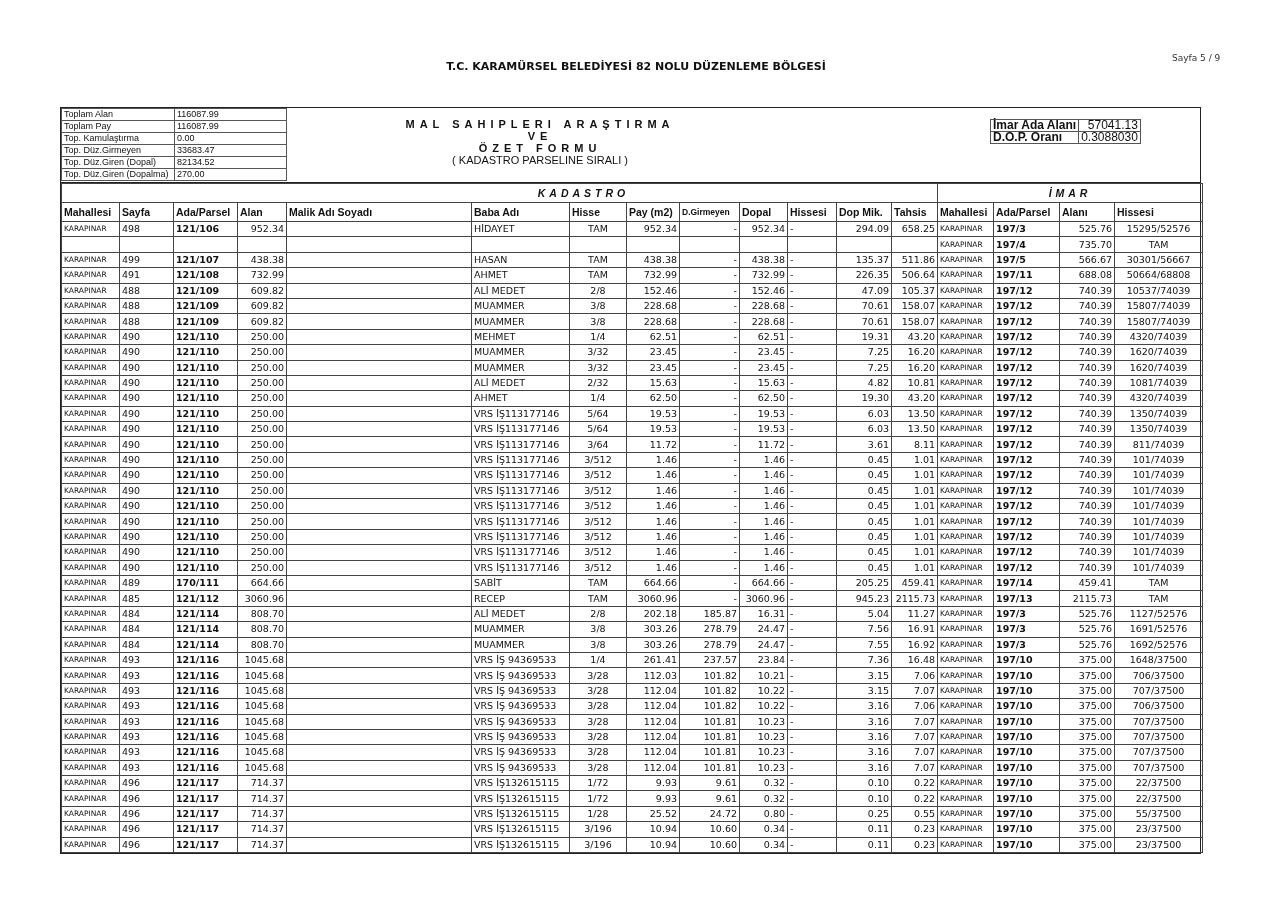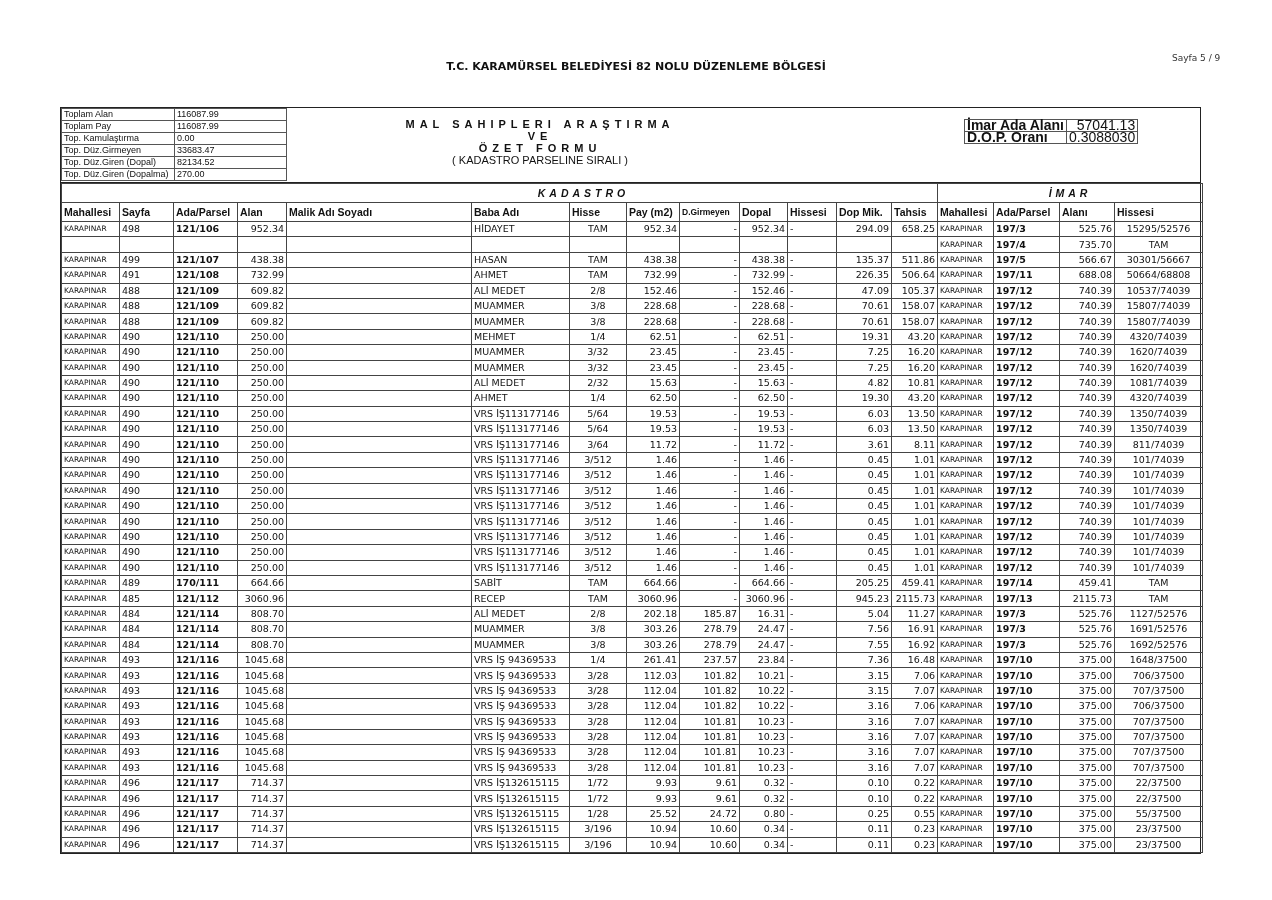--- a/index.html
+++ b/index.html
@@ -7,21 +7,21 @@
   .page-num { position: absolute; left: 1172px; top: 53px; font-size: 9px; color: #333; font-family: "DejaVu Sans", sans-serif; }
   .main-title { position: absolute; left: 0; width: 1272px; top: 60px; text-align: center; font-size: 11px; font-weight: bold; font-family: "DejaVu Sans", sans-serif; }
   .frame { position: absolute; left: 60px; top: 75px; width: 1141px; border: 1.5px solid #222; box-sizing: border-box; margin-top: 32px; }
   .top { position: relative; height: 74px; border-bottom: 1.5px solid #222; }
   table.summary { position: absolute; left: 0; top: 0; border-collapse: collapse; font-size: 9px; }
   table.summary td { border: 1px solid #555; padding: 0 2px; height: 11px; line-height: 11px; white-space: nowrap; }
   table.summary td.lbl { width: 108px; }
   table.summary td.val { width: 107px; }
   .form-title { position: absolute; left: 229px; width: 500px; top: 10px; text-align: center; font-size: 11px; line-height: 12px; }
   .form-title .sp { letter-spacing: 5px; font-weight: bold; }
-  table.imar-box { position: absolute; left: 903px; top: 11px; border-collapse: collapse; font-size: 14px; }
+  table.imar-box { position: absolute; left: 929px; top: 11px; border-collapse: collapse; font-size: 12px; }
   table.imar-box td { border: 1px solid #555; padding: 0 2px; height: 11px; line-height: 11px; white-space: nowrap; }
   table.imar-box td.lbl { font-weight: bold; width: 62px; }
   table.imar-box td.val { text-align: right; width: 42px; }
   table.grid { border-collapse: collapse; width: 100%; table-layout: fixed; font-size: 10px; border-radius: 9px; }
   table.grid th, table.grid td { border: 1px solid #444; padding: 0 2px; white-space: nowrap; overflow: hidden; }
   .sect { height: 16px; font-style: italic; font-weight: bold; letter-spacing: 4px; font-size: 13px; }
   .sect.kad { text-align: center; padding-left: 170px; }
   .sect.imar { text-align: center; }
   table.grid th { height: 18px; font-size: 10.5px; font-weight: bold; text-align: left; }
   table.grid th.small { font-size: 8.5px; }

